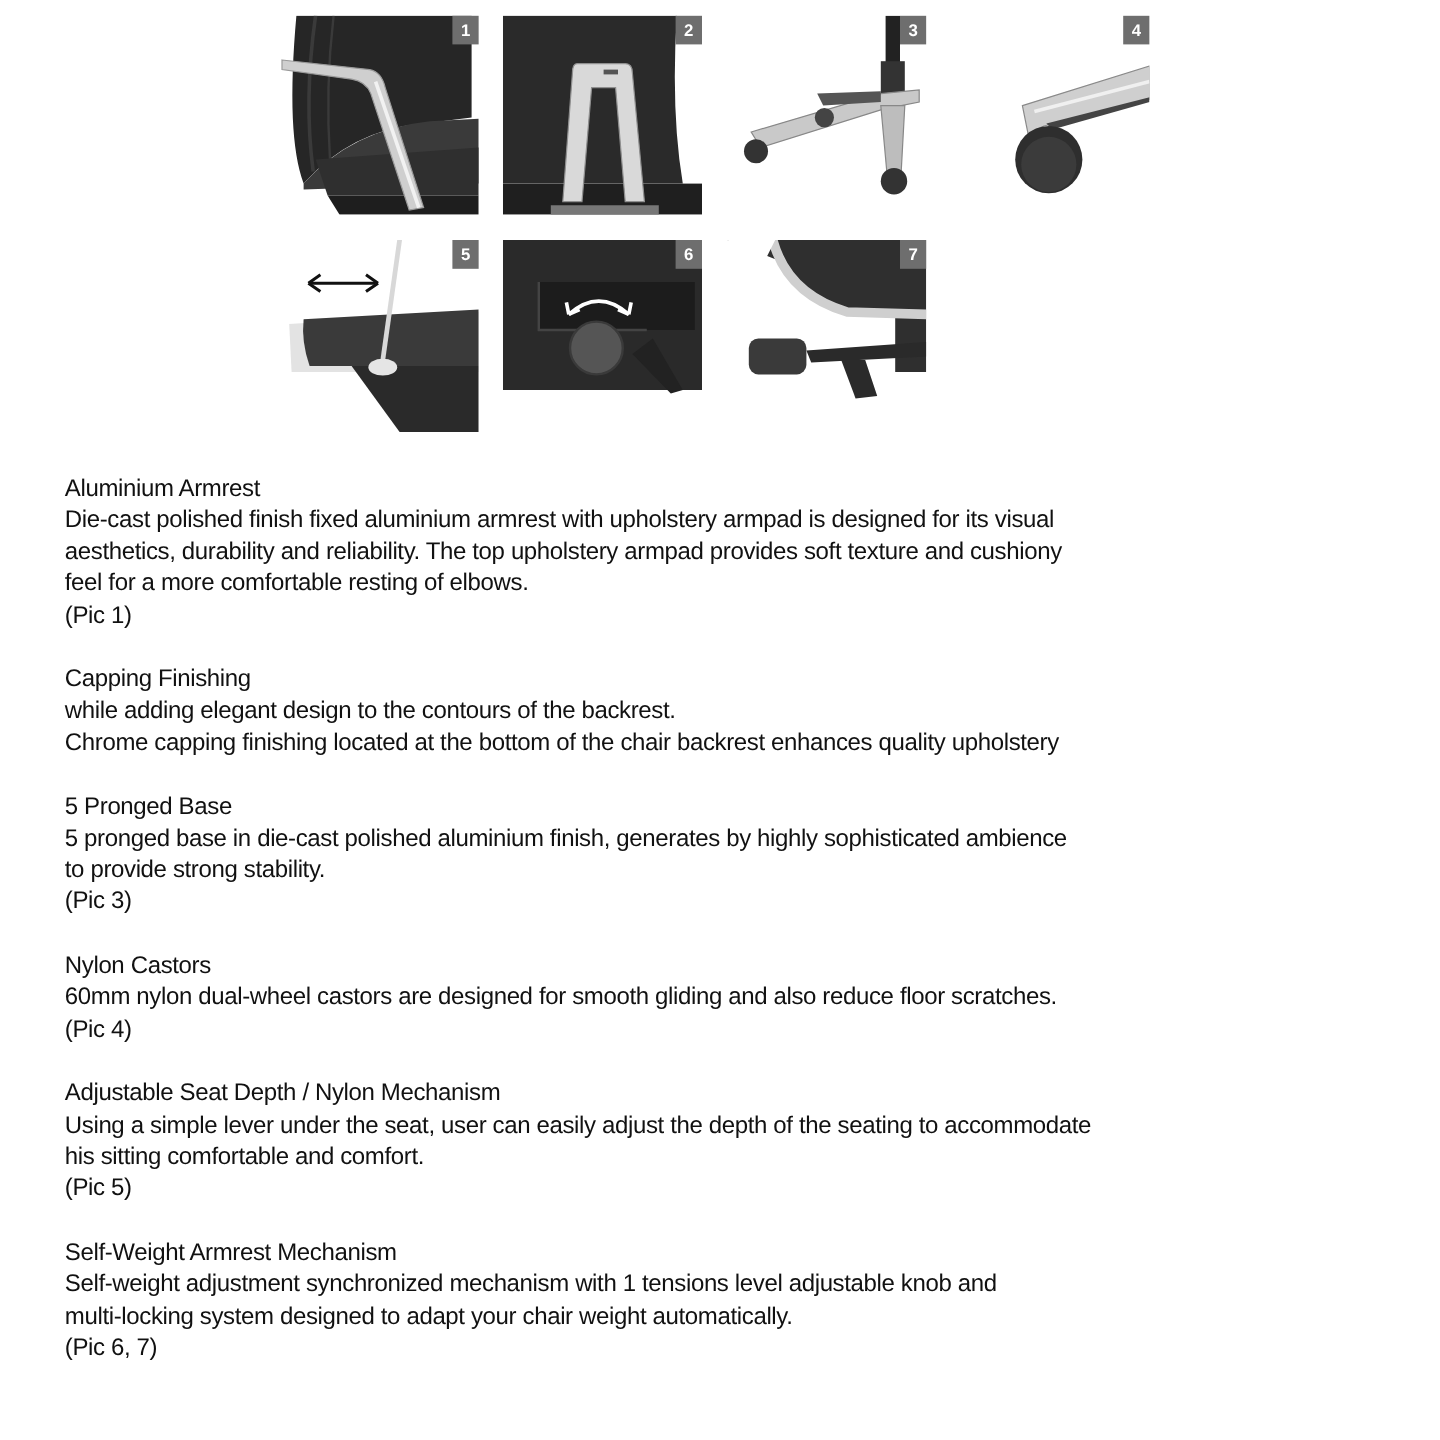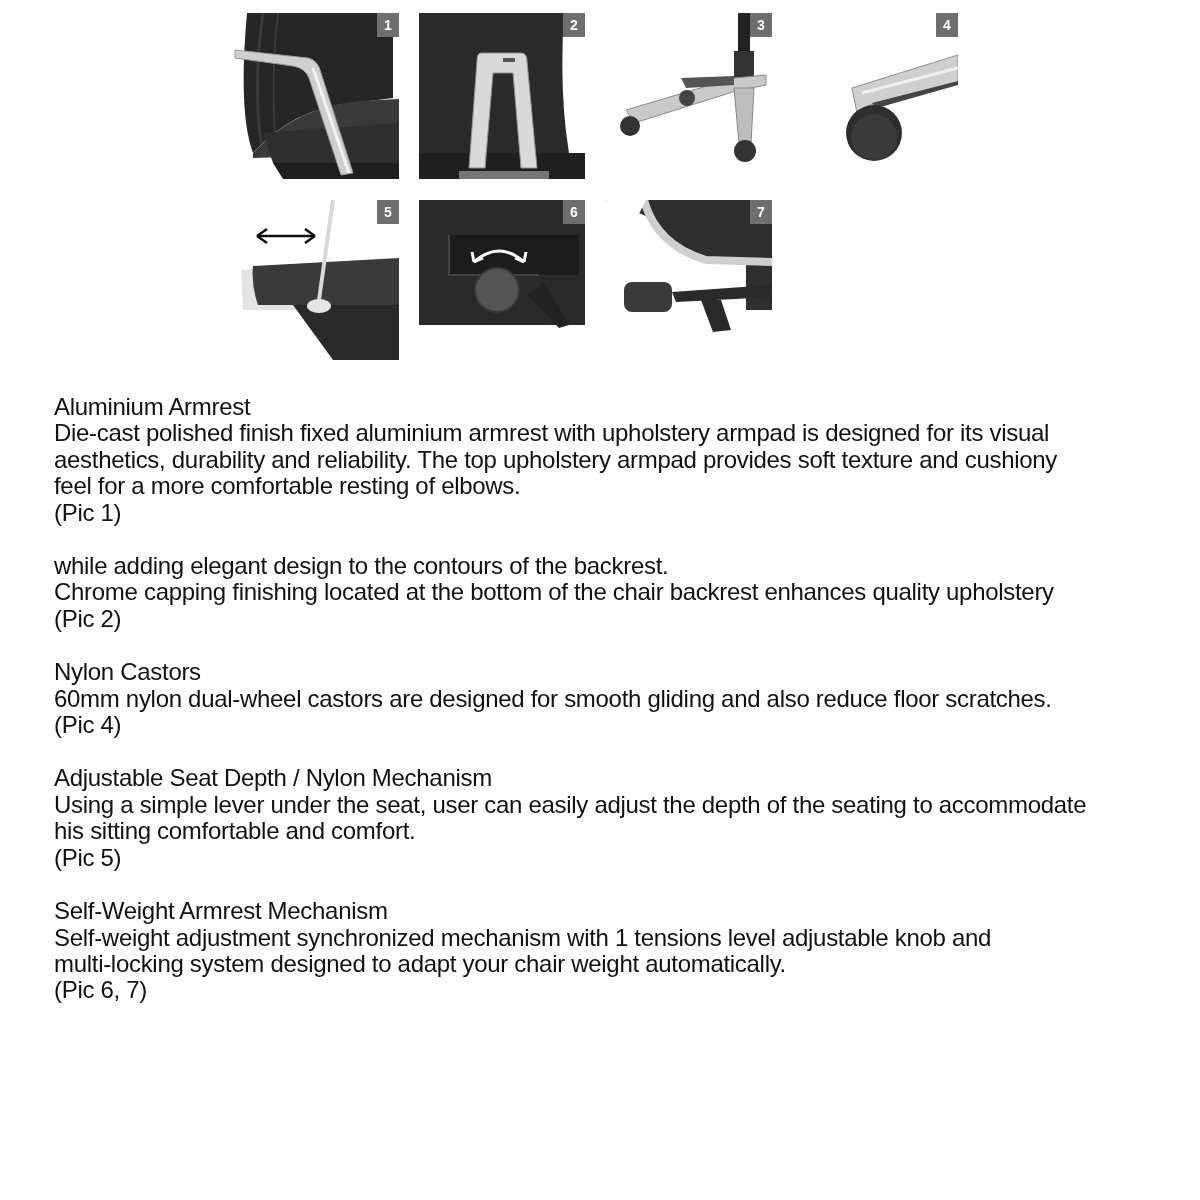--- a/index.html
+++ b/index.html
@@ -7,21 +7,21 @@
   .tile { position:absolute; width:166px; height:166px; overflow:hidden; background:#fff; }
   .tile svg { position:absolute; left:0; top:0; width:166px; height:166px; }
   .badge { position:absolute; top:0; right:0; width:22px; height:24px; background:#6e6e6e; color:#fff; font-family:"Liberation Sans", sans-serif; font-weight:bold; font-size:14px; line-height:24px; text-align:center; }
   #t1 { left:233px; top:13px; }
   #t2 { left:419px; top:13px; }
   #t3 { left:606px; top:13px; }
   #t4 { left:792px; top:13px; }
   #t5 { left:233px; top:200px; }
   #t6 { left:419px; top:200px; }
   #t7 { left:606px; top:200px; }
-  .text { position:absolute; left:54px; top:394px; width:1040px; font-size:24px; line-height:26.4px; letter-spacing:-0.3px; }
+  .text { position:absolute; left:54px; top:394px; width:1040px; font-size:20px; line-height:26.4px; letter-spacing:-0.3px; }
   .section { margin:0 0 27px 0; }
   .section p { margin:0; }
 </style>
 </head>
 <body>
 
 <div class="tile" id="t1">
   <svg viewBox="0 0 166 166">
     <path d="M14 0 L160 0 L160 85 L120 90 Q60 95 20 140 Q5 100 14 0 Z" fill="#262626"></path>
     <path d="M30 0 Q20 70 28 130" stroke="#3a3a3a" stroke-width="3" fill="none"></path>
@@ -117,23 +117,29 @@
 
 <div class="text">
   <div class="section">
     <p>Aluminium Armrest</p>
     <p>Die-cast polished finish fixed aluminium armrest with upholstery armpad is designed for its visual</p>
     <p>aesthetics, durability and reliability. The top upholstery armpad provides soft texture and cushiony</p>
     <p>feel for a more comfortable resting of elbows.</p>
     <p>(Pic 1)</p>
   </div>
   <div class="section">
+    <p>Capping Finishing</p>
     <p>while adding elegant design to the contours of the backrest.</p>
     <p>Chrome capping finishing located at the bottom of the chair backrest enhances quality upholstery</p>
-    <p>(Pic 2)</p>
+  </div>
+  <div class="section">
+    <p>5 Pronged Base</p>
+    <p>5 pronged base in die-cast polished aluminium finish, generates by highly sophisticated ambience</p>
+    <p>to provide strong stability.</p>
+    <p>(Pic 3)</p>
   </div>
   <div class="section">
     <p>Nylon Castors</p>
     <p>60mm nylon dual-wheel castors are designed for smooth gliding and also reduce floor scratches.</p>
     <p>(Pic 4)</p>
   </div>
   <div class="section">
     <p>Adjustable Seat Depth / Nylon Mechanism</p>
     <p>Using a simple lever under the seat, user can easily adjust the depth of the seating to accommodate</p>
     <p>his sitting comfortable and comfort.</p>

